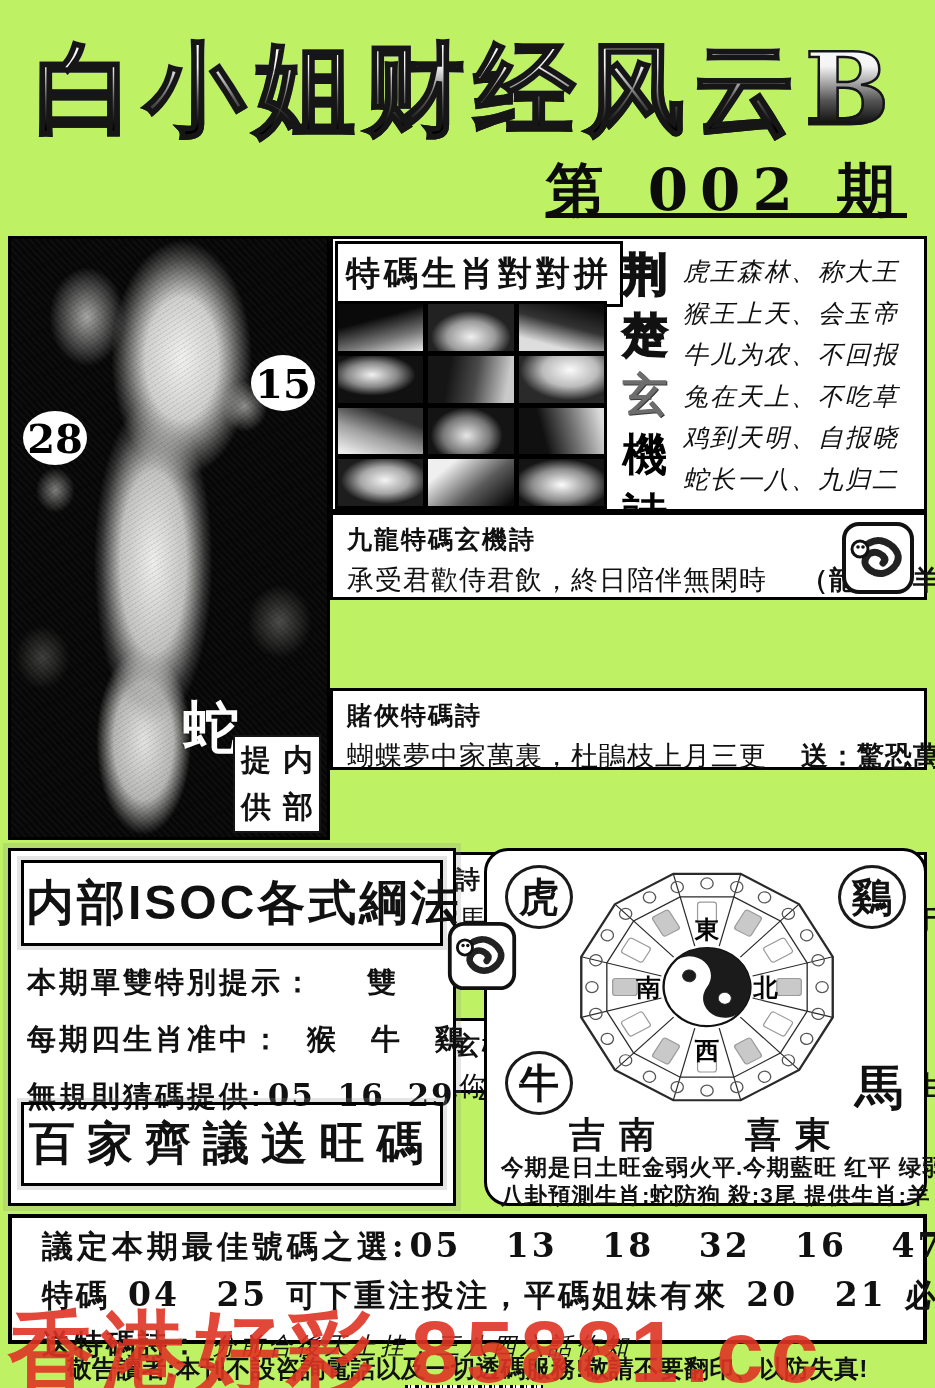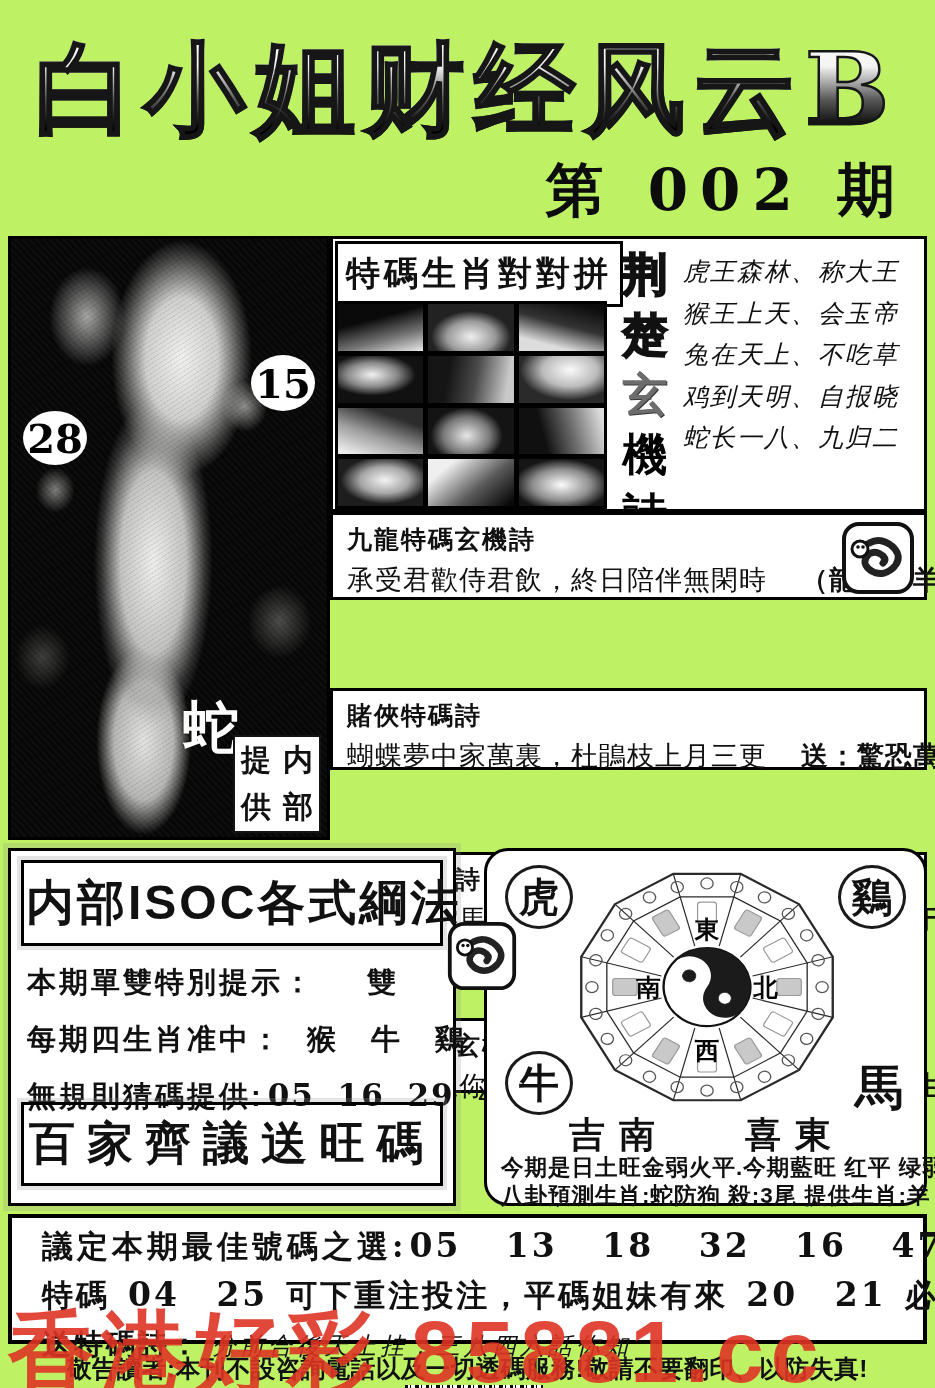--- a/index.html
+++ b/index.html
@@ -7,21 +7,21 @@
         font-family:"DejaVu Serif","Liberation Serif",serif;color:#111;overflow:hidden;}
 
   
   .masthead{position:absolute;left:22px;top:18px;width:890px;height:142px;
     font-weight:bold;font-size:100px;line-height:142px;text-align:center;letter-spacing:10px;
     color:transparent;background:linear-gradient(#ffffff 0%,#f4f4f4 34%,#555 58%,#000 78%);
     -webkit-background-clip:text;background-clip:text;-webkit-text-stroke:2.5px #161616;
     white-space:nowrap;}
   @supports not ((-webkit-background-clip:text) or (background-clip:text)){.masthead{color:#111;background:none;}}
   .issue{position:absolute;right:28px;top:152px;width:400px;text-align:right;
-    font-weight:bold;font-size:58px;letter-spacing:12px;color:#0c0c0c;}
+    font-weight:bold;font-size:58px;letter-spacing:12px;color:#0c0c0c;text-decoration:underline;}
 
   
   .box{position:absolute;box-sizing:border-box;border:3px solid #000;background:#fff;}
 
   
   #photoPanel{left:8px;top:236px;width:322px;height:604px;}
   .photo-art{position:absolute;inset:0;background-color:#070707;overflow:hidden;
     background-image:
       radial-gradient(95px 160px at 54% 20%, #f0f0ee 0%, #cfcfcd 38%, rgba(190,190,188,.35) 62%, transparent 74%),
       radial-gradient(78px 215px at 45% 54%, #eeeeec 0%, #c2c2c0 42%, rgba(150,150,150,.3) 66%, transparent 76%),
@@ -183,20 +183,21 @@
       <div class="sideTitle">
         <span class="st-outline">荆</span>
         <span class="st-outline">楚</span>
         <span class="st-gray">玄</span>
         <span class="st-black">機</span>
         <span class="st-black">詩</span>
       </div>
       <div class="poemA">
         <div>虎王森林、称大王</div>
         <div>猴王上天、会玉帝</div>
+        <div>牛儿为农、不回报</div>
         <div>兔在天上、不吃草</div>
         <div>鸡到天明、自报晓</div>
         <div>蛇长一八、九归二</div>
       </div>
     </div>
 
     <div class="rbox sec" id="boxB">
       <div class="sec-title">九龍特碼玄機詩</div>
       <div class="sec-line">
         <span>承受君歡侍君飲，終日陪伴無閑時</span><span class="sec-extra">（龍狗牛羊豬）</span>

